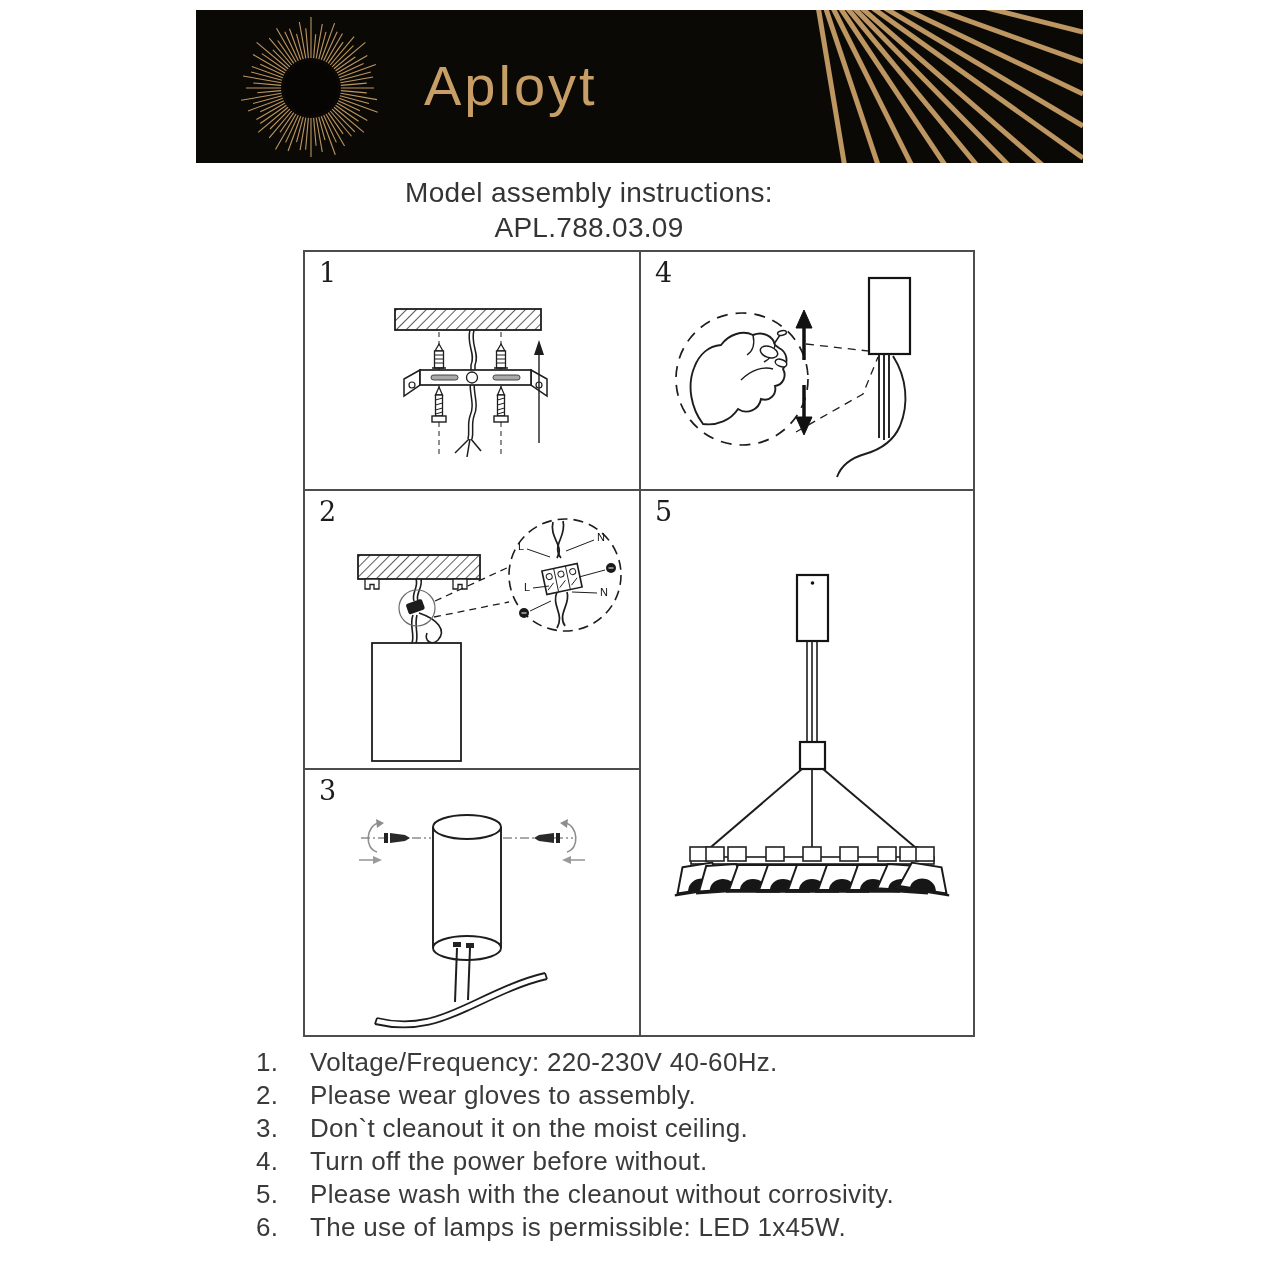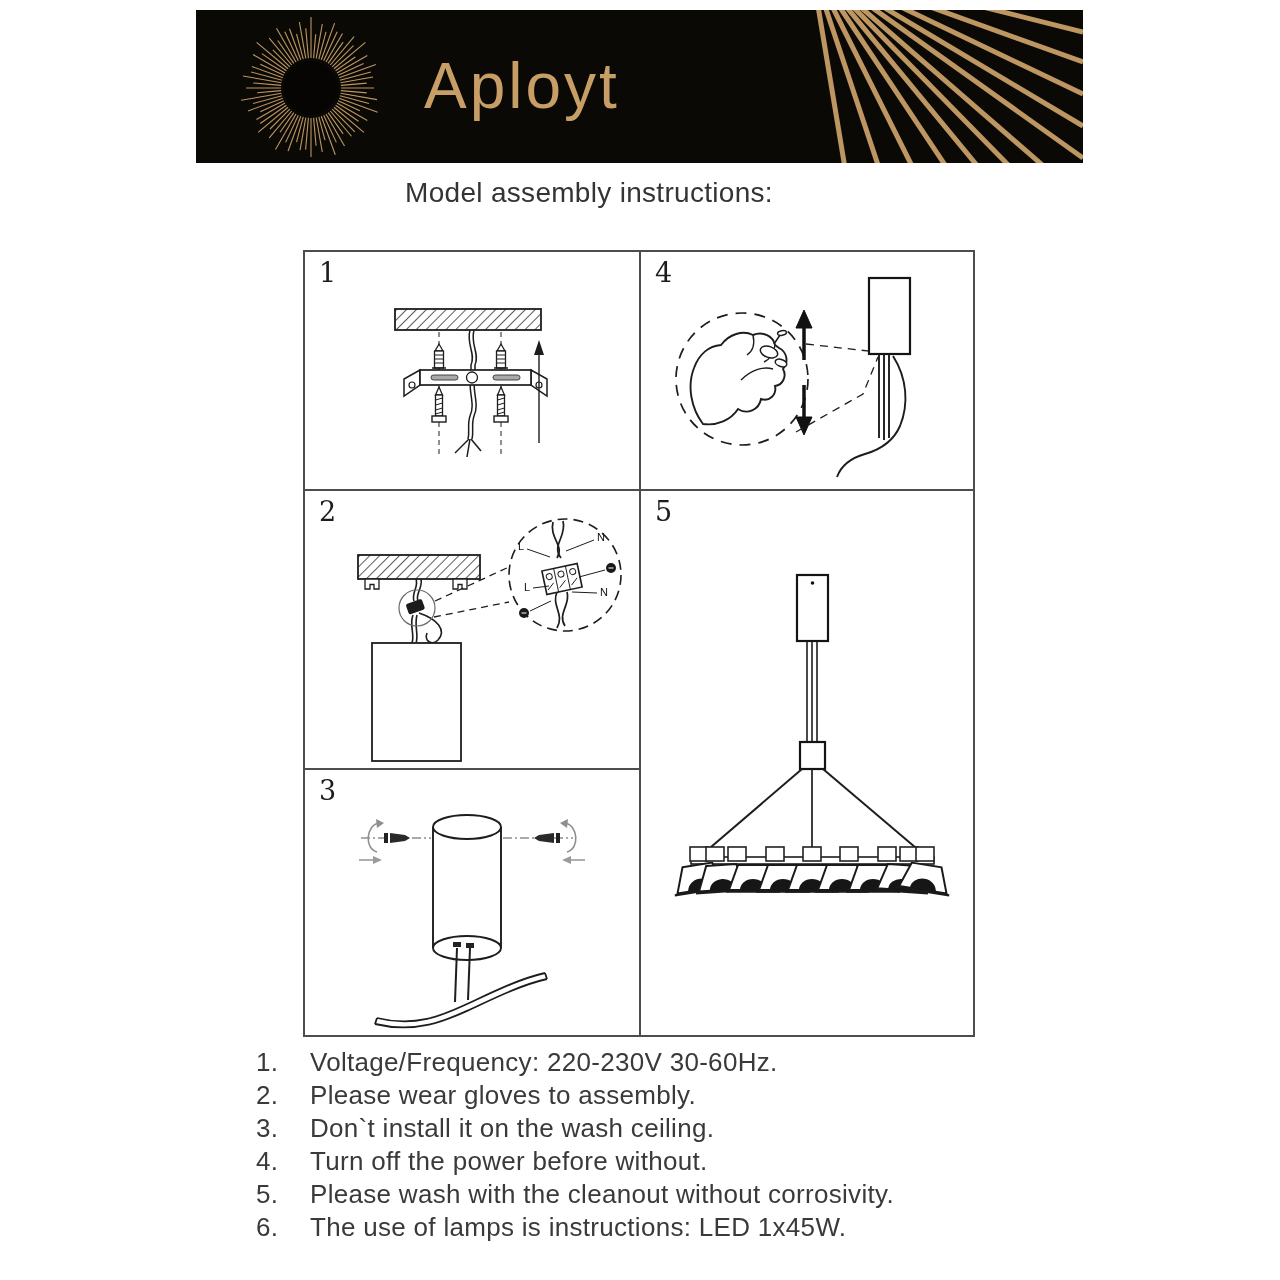--- a/index.html
+++ b/index.html
@@ -1,21 +1,21 @@
 <!DOCTYPE html>
 <html><head>
 <meta charset="utf-8">
 <style>
   html,body{margin:0;padding:0;background:#fff;}
   .page{position:relative;width:1280px;height:1280px;background:#fff;overflow:hidden;
         font-family:"Liberation Sans",sans-serif;}
   
   .brand-header{position:absolute;left:196px;top:10px;width:887px;height:153px;
         background:#0b0906;overflow:hidden;}
-  .brand-name{position:absolute;left:228px;top:40px;font-size:64px;font-weight:300;
+  .brand-name{position:absolute;left:228px;top:40px;font-size:56px;font-weight:300;
         letter-spacing:3px;color:#c79e66;line-height:72px;}
   .logo-svg{position:absolute;left:40px;top:2px;}
   .fan-svg{position:absolute;right:0;top:0;}
   
   .title-block{position:absolute;left:0;top:175px;width:1178px;text-align:center;color:#343434;}
   .title-line{font-size:28px;line-height:35px;letter-spacing:.3px;}
   
   .grid{position:absolute;left:303px;top:250px;width:668px;height:783px;
         border:2px solid #4d4d4d;background:#fff;}
   .panel{position:absolute;background:#fff;}
@@ -130,20 +130,21 @@
           <line x1="28" y1="-46" x2="300" y2="116" stroke="#c79e66" stroke-width="5" opacity="0.95"></line>
           <line x1="28" y1="-46" x2="300" y2="84" stroke="#c79e66" stroke-width="5" opacity="0.95"></line>
           <line x1="28" y1="-46" x2="300" y2="52" stroke="#c79e66" stroke-width="5" opacity="0.95"></line>
           <line x1="28" y1="-46" x2="300" y2="22" stroke="#c79e66" stroke-width="5" opacity="0.95"></line>
         </g>
     </svg>
   </div>
 
   <div class="title-block">
     <div class="title-line">Model assembly instructions:</div>
+    <div class="title-line">APL.788.03.09</div>
   </div>
 
   <div class="grid">
 
     <div class="panel p1">
       <span class="pnum">1</span>
       <svg width="334" height="237" viewBox="0 0 334 237">
         <defs>
           <pattern id="hatch1" width="7" height="7" patternUnits="userSpaceOnUse" patternTransform="rotate(45)">
             <line x1="0" y1="0" x2="0" y2="7" stroke="#333" stroke-width="1.6"></line>
@@ -444,36 +445,36 @@
               <line x1="259" y1="400.5" x2="313" y2="400.5" stroke="#1a1a1a" stroke-width="2.4"></line>
             </g>
           </g>
       </svg>
     </div>
   </div>
 
   <div class="notes">
     <div class="note-row">
       <span class="note-num">1.</span>
-      <span class="note-text">Voltage/Frequency: 220-230V 30-60Hz.</span>
+      <span class="note-text">Voltage/Frequency: 220-230V 40-60Hz.</span>
     </div>
     <div class="note-row">
       <span class="note-num">2.</span>
       <span class="note-text">Please wear gloves to assembly.</span>
     </div>
     <div class="note-row">
       <span class="note-num">3.</span>
-      <span class="note-text">Don`t install it on the wash ceiling.</span>
+      <span class="note-text">Don`t cleanout it on the moist ceiling.</span>
     </div>
     <div class="note-row">
       <span class="note-num">4.</span>
       <span class="note-text">Turn off the power before without.</span>
     </div>
     <div class="note-row">
       <span class="note-num">5.</span>
       <span class="note-text">Please wash with the cleanout without corrosivity.</span>
     </div>
     <div class="note-row">
       <span class="note-num">6.</span>
-      <span class="note-text">The use of lamps is instructions: LED 1x45W.</span>
+      <span class="note-text">The use of lamps is permissible: LED 1x45W.</span>
     </div>
   </div>
 </div>
 
 </body></html>

